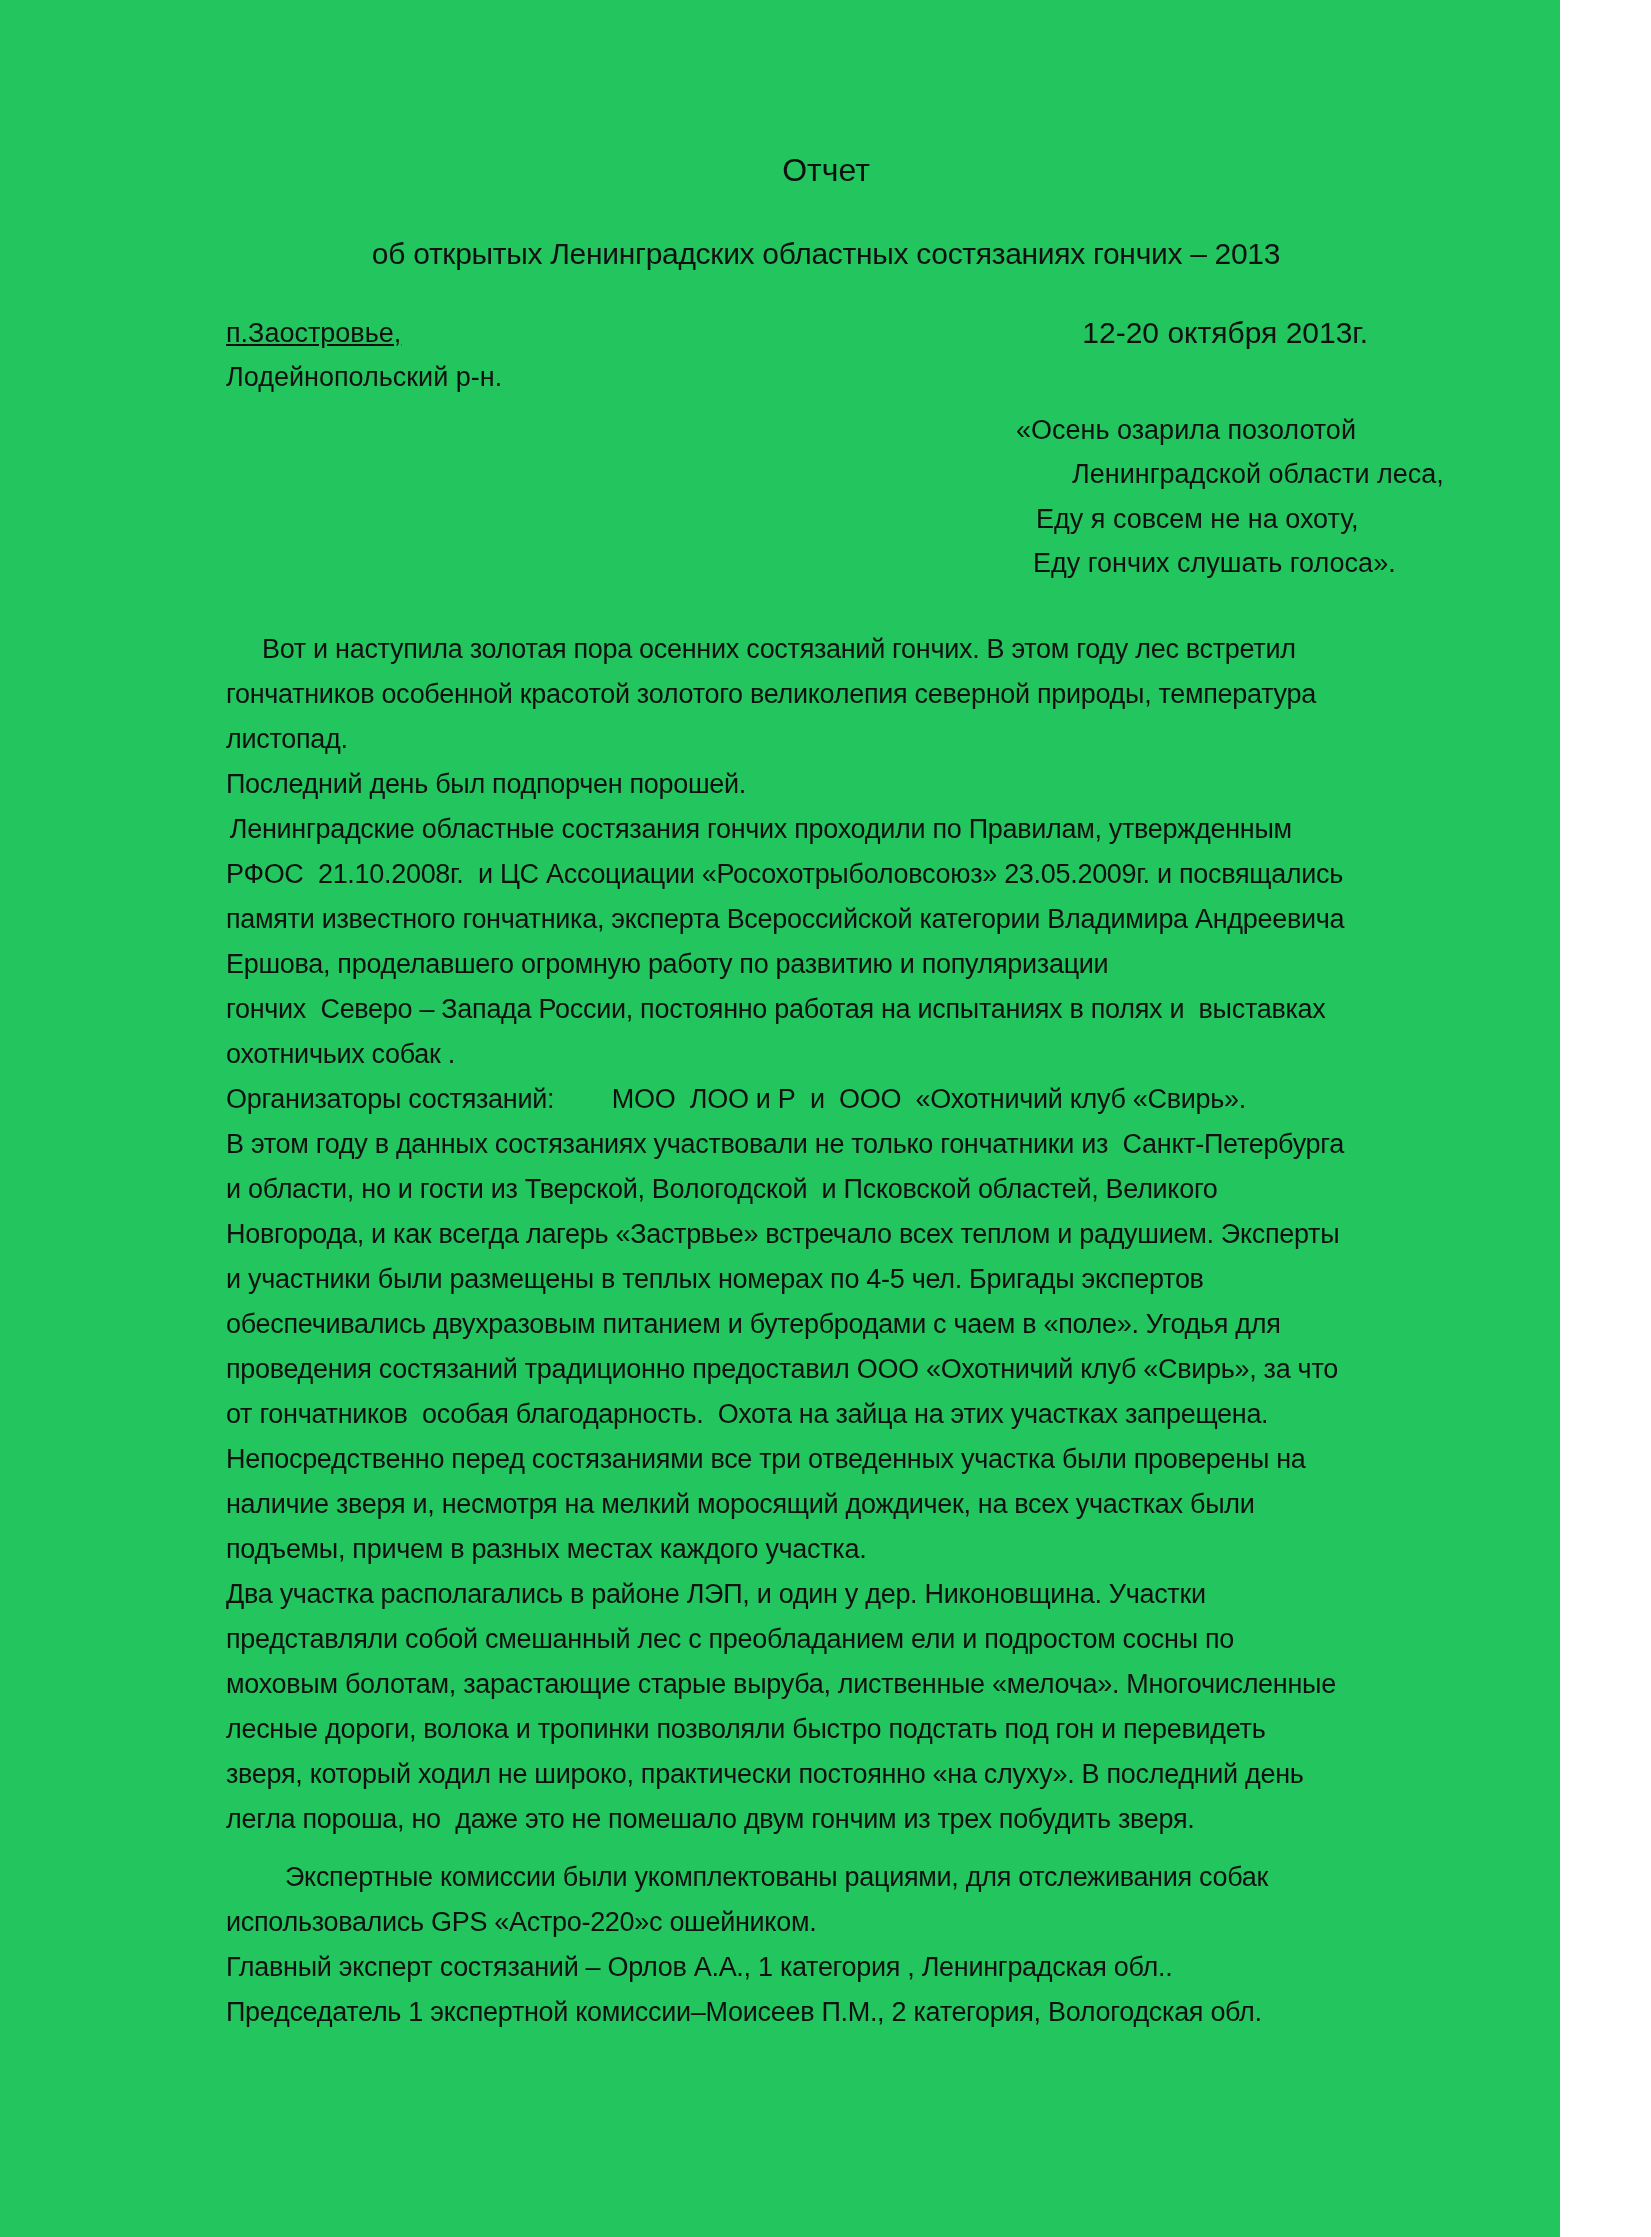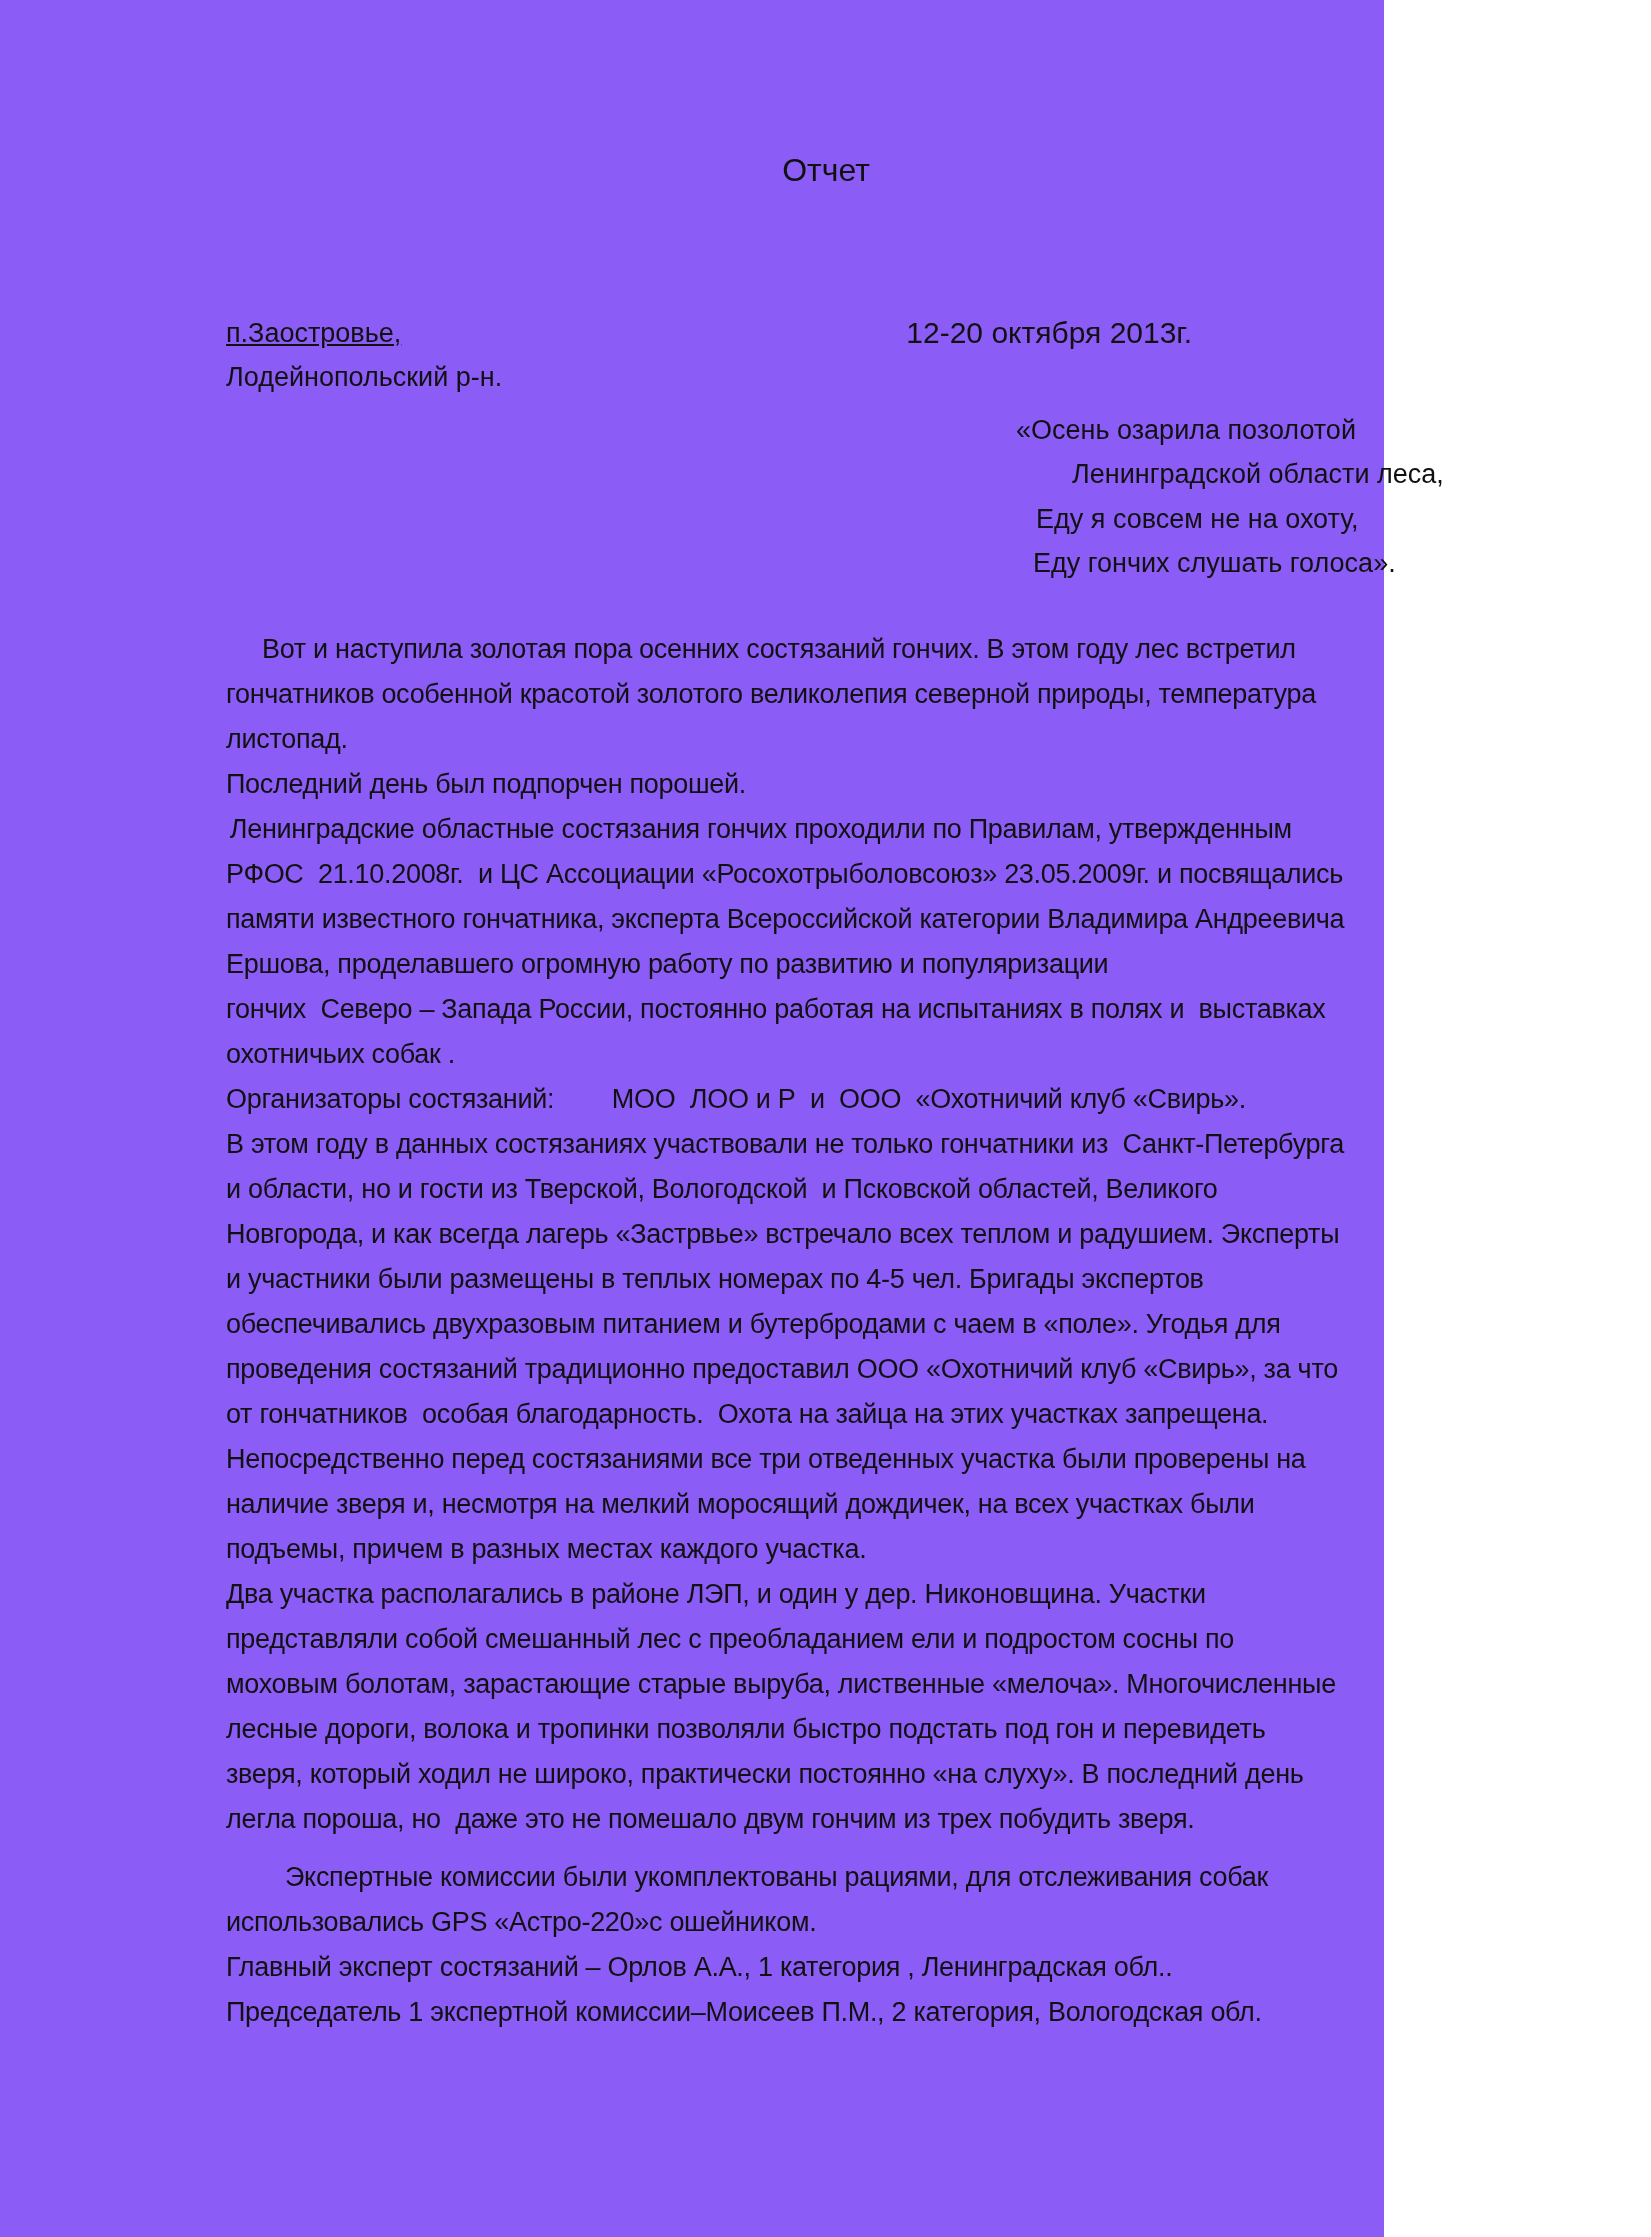--- a/index.html
+++ b/index.html
@@ -1,18 +1,18 @@
 <!DOCTYPE html>
 <html><head>
 <meta charset="utf-8">
 <style>
   html, body { margin: 0; padding: 0; background: #ffffff; }
   body { width: 1652px; height: 2238px; position: relative; overflow: hidden;
          font-family: "Liberation Sans", "DejaVu Sans", sans-serif; color: #111111; }
-  .page { position: absolute; left: 0; top: 0; width: 1384px; height: 2238px; background: #8b5cf6; }
+  .page { position: absolute; left: 0; top: 0; width: 1560px; height: 2238px; background: #22c55e; }
   .title { position: absolute; left: 0; width: 1652px; text-align: center; top: 151px;
            font-size: 32px; line-height: 38px; }
   .subtitle { position: absolute; left: 0; width: 1652px; text-align: center; top: 235px;
               font-size: 30px; line-height: 38px; letter-spacing: -0.3px; }
   .place { position: absolute; left: 226px; top: 311px; font-size: 27px; line-height: 44px; text-decoration: underline; }
   .date { position: absolute; right: 192px; top: 311px; font-size: 30px; line-height: 44px; }
   .district { position: absolute; left: 226px; top: 355px; font-size: 27px; line-height: 44px; }
   .poem { position: absolute; top: 408px; left: 0; font-size: 27px; line-height: 44px; }
   .poem .pl { position: absolute; white-space: pre; margin-left: 8px; }
   .body { position: absolute; left: 226px; top: 627px; width: 1243px; font-size: 27px;
@@ -20,20 +20,21 @@
   .line { white-space: pre; height: 45px; }
   .ind1 { padding-left: 36px; }
   .ind2 { padding-left: 59px; margin-top: 13px; }
   .ind0 { padding-left: 3.8px; }
 </style>
 </head>
 <body>
 
 <div class="page">
   <div class="title">Отчет</div>
+  <div class="subtitle">об открытых Ленинградских областных состязаниях  гончих – 2013</div>
 
   <div class="place">п.Заостровье,</div>
   <div class="date">12-20 октября 2013г.</div>
   <div class="district">Лодейнопольский  р-н.</div>
 
   <div class="poem">
     <div class="pl" style="left:1008px; top:0px;">«Осень озарила позолотой</div>
     <div class="pl" style="left:1064px; top:44px;">Ленинградской области леса,</div>
     <div class="pl" style="left:1028px; top:89px;">Еду я совсем не на охоту,</div>
     <div class="pl" style="left:1025px; top:133px;">Еду гончих слушать голоса».</div>

